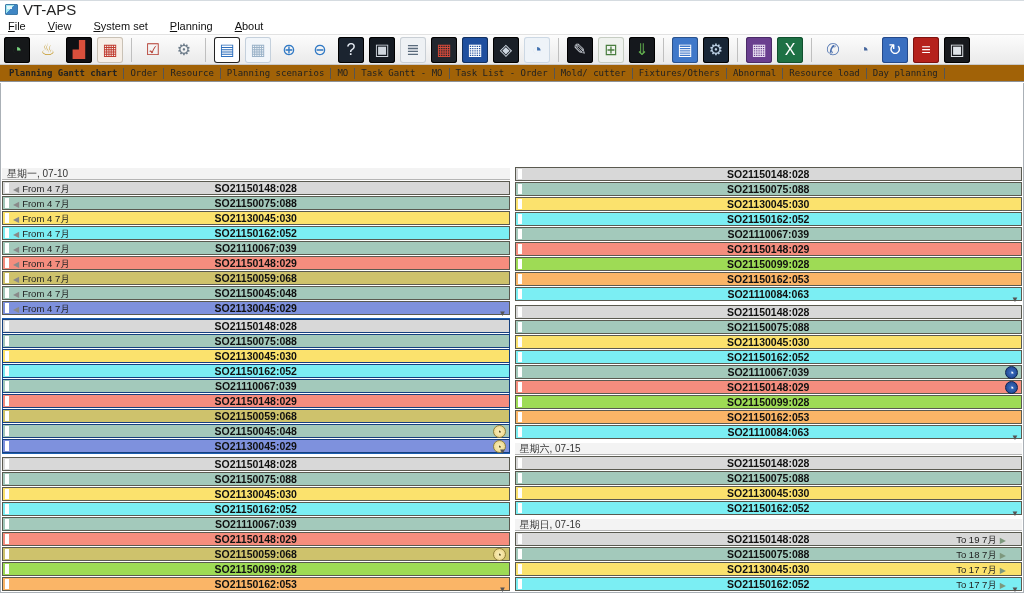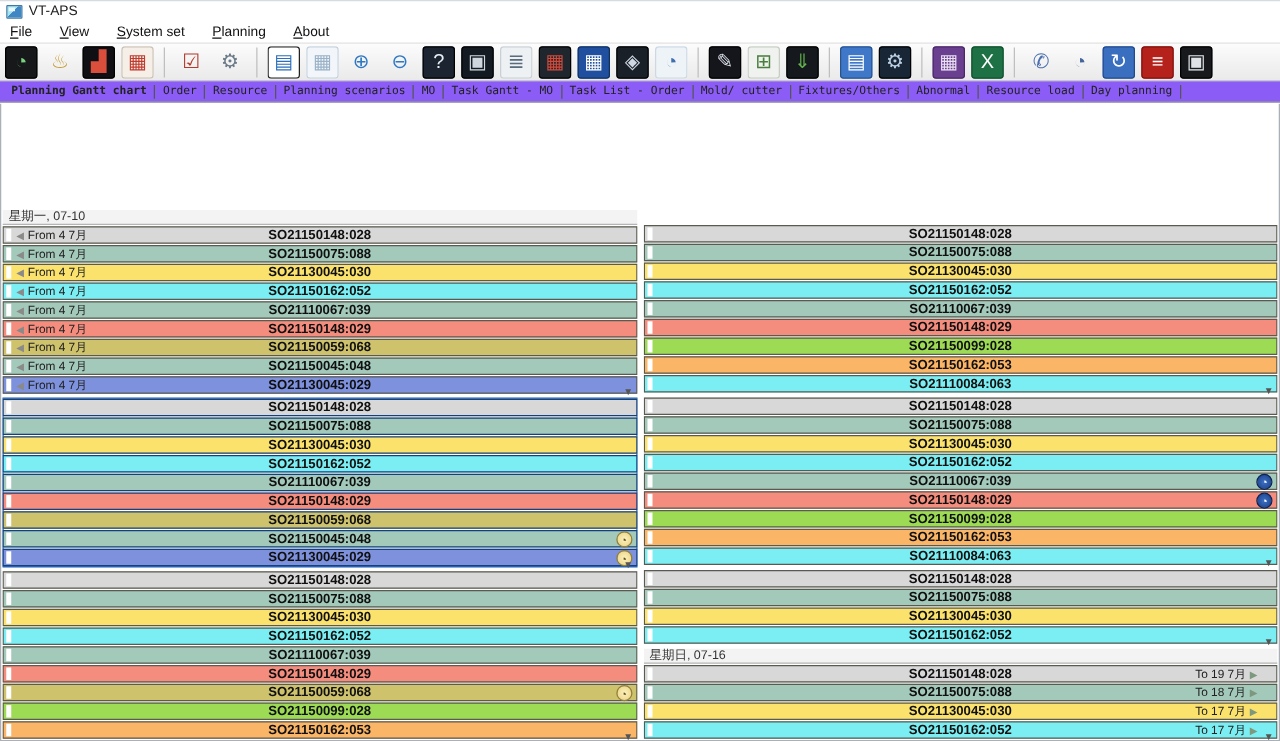--- a/index.html
+++ b/index.html
@@ -4,35 +4,35 @@
 <style>
   * { box-sizing: border-box; }
   html,body { margin:0; padding:0; }
   body {
     width:1024px; height:593px; overflow:hidden;
     font-family:"Liberation Sans", sans-serif;
     background:#ffffff; position:relative;
     border-top:1px solid #d5dbe0;
   }
   
-  .titlebar { height:16px; display:flex; align-items:center; gap:5px; padding-left:5px; font-size:11px; color:#222; }
+  .titlebar { height:16px; display:flex; align-items:center; gap:5px; padding-left:5px; font-size:15px; color:#222; }
   .app-icon { width:13px; height:11px; border:1px solid #3d7aa8; background:linear-gradient(135deg,#9fe6ef 0 45%,#3f86c4 45% 100%); border-radius:1px; position:relative; }
   .app-icon:after { content:""; position:absolute; left:1px; top:1px; width:5px; height:3px; background:#e8f7fb; }
   
   .menubar { height:17px; display:flex; align-items:center; padding-left:8px; gap:22px; font-size:11px; color:#111; }
   .menu-item { cursor:default; }
   .menu-item::first-letter { text-decoration:underline; }
   
   .toolbar { height:31px; display:flex; align-items:center; gap:5px; padding:0 4px;
     background:linear-gradient(#fcfcfc,#eaeaea); border-top:1px solid #e2e2e2; border-bottom:1px solid #c9c9c9; }
   .tb-icon { width:26px; height:26px; display:inline-flex; align-items:center; justify-content:center;
     font-size:16px; line-height:1; border-radius:3px; cursor:default; flex:0 0 auto; }
   .tb-sep { width:1px; height:24px; background:#bfbfbf; margin:0 3px; flex:0 0 auto; }
   
-  .tabbar { height:17px; display:flex; align-items:center; font-family:"DejaVu Sans Mono", monospace; font-size:9px; color:#222; padding-left:3px; border-bottom:1px solid #8d9299; background:#8b5cf6; }
+  .tabbar { height:17px; display:flex; align-items:center; font-family:"DejaVu Sans Mono", monospace; font-size:9px; color:#222; padding-left:3px; border-bottom:1px solid #8d9299; background:#a16207; }
   .tab { padding:0 6px; white-space:nowrap; cursor:default; }
   .tab.active { font-weight:bold; }
   .tab-div { width:1px; height:11px; background:#555; flex:0 0 auto; }
   
   .content { position:absolute; top:82px; left:0; right:0; bottom:0;
     background:#fff; border-left:1px solid #aab0b6; border-right:1px solid #aab0b6; border-bottom:1px solid #aab0b6;
     display:flex; gap:5px; padding:0 1px; overflow:hidden;align-items:flex-end; }
   .col { width:508px; overflow:hidden; padding-top:2px; }
   .day { margin-top:0; }
   .day + .day { margin-top:4px; }
@@ -355,20 +355,21 @@
             <span class="so">SO21150162:053</span>
           </div>
           <div class="bar" style="background: rgb(123, 238, 243);">
             <span class="stripe"></span>
             <span class="so">SO21110084:063</span>
             <span class="more">▼</span>
           </div>
         </div>
       </div>
       <div class="day">
+        <div class="day-header">星期六, 07-15</div>
         <div class="bars">
           <div class="bar" style="background: rgb(216, 216, 216);">
             <span class="stripe"></span>
             <span class="so">SO21150148:028</span>
           </div>
           <div class="bar" style="background: rgb(163, 201, 187);">
             <span class="stripe"></span>
             <span class="so">SO21150075:088</span>
           </div>
           <div class="bar" style="background: rgb(251, 226, 109);">

